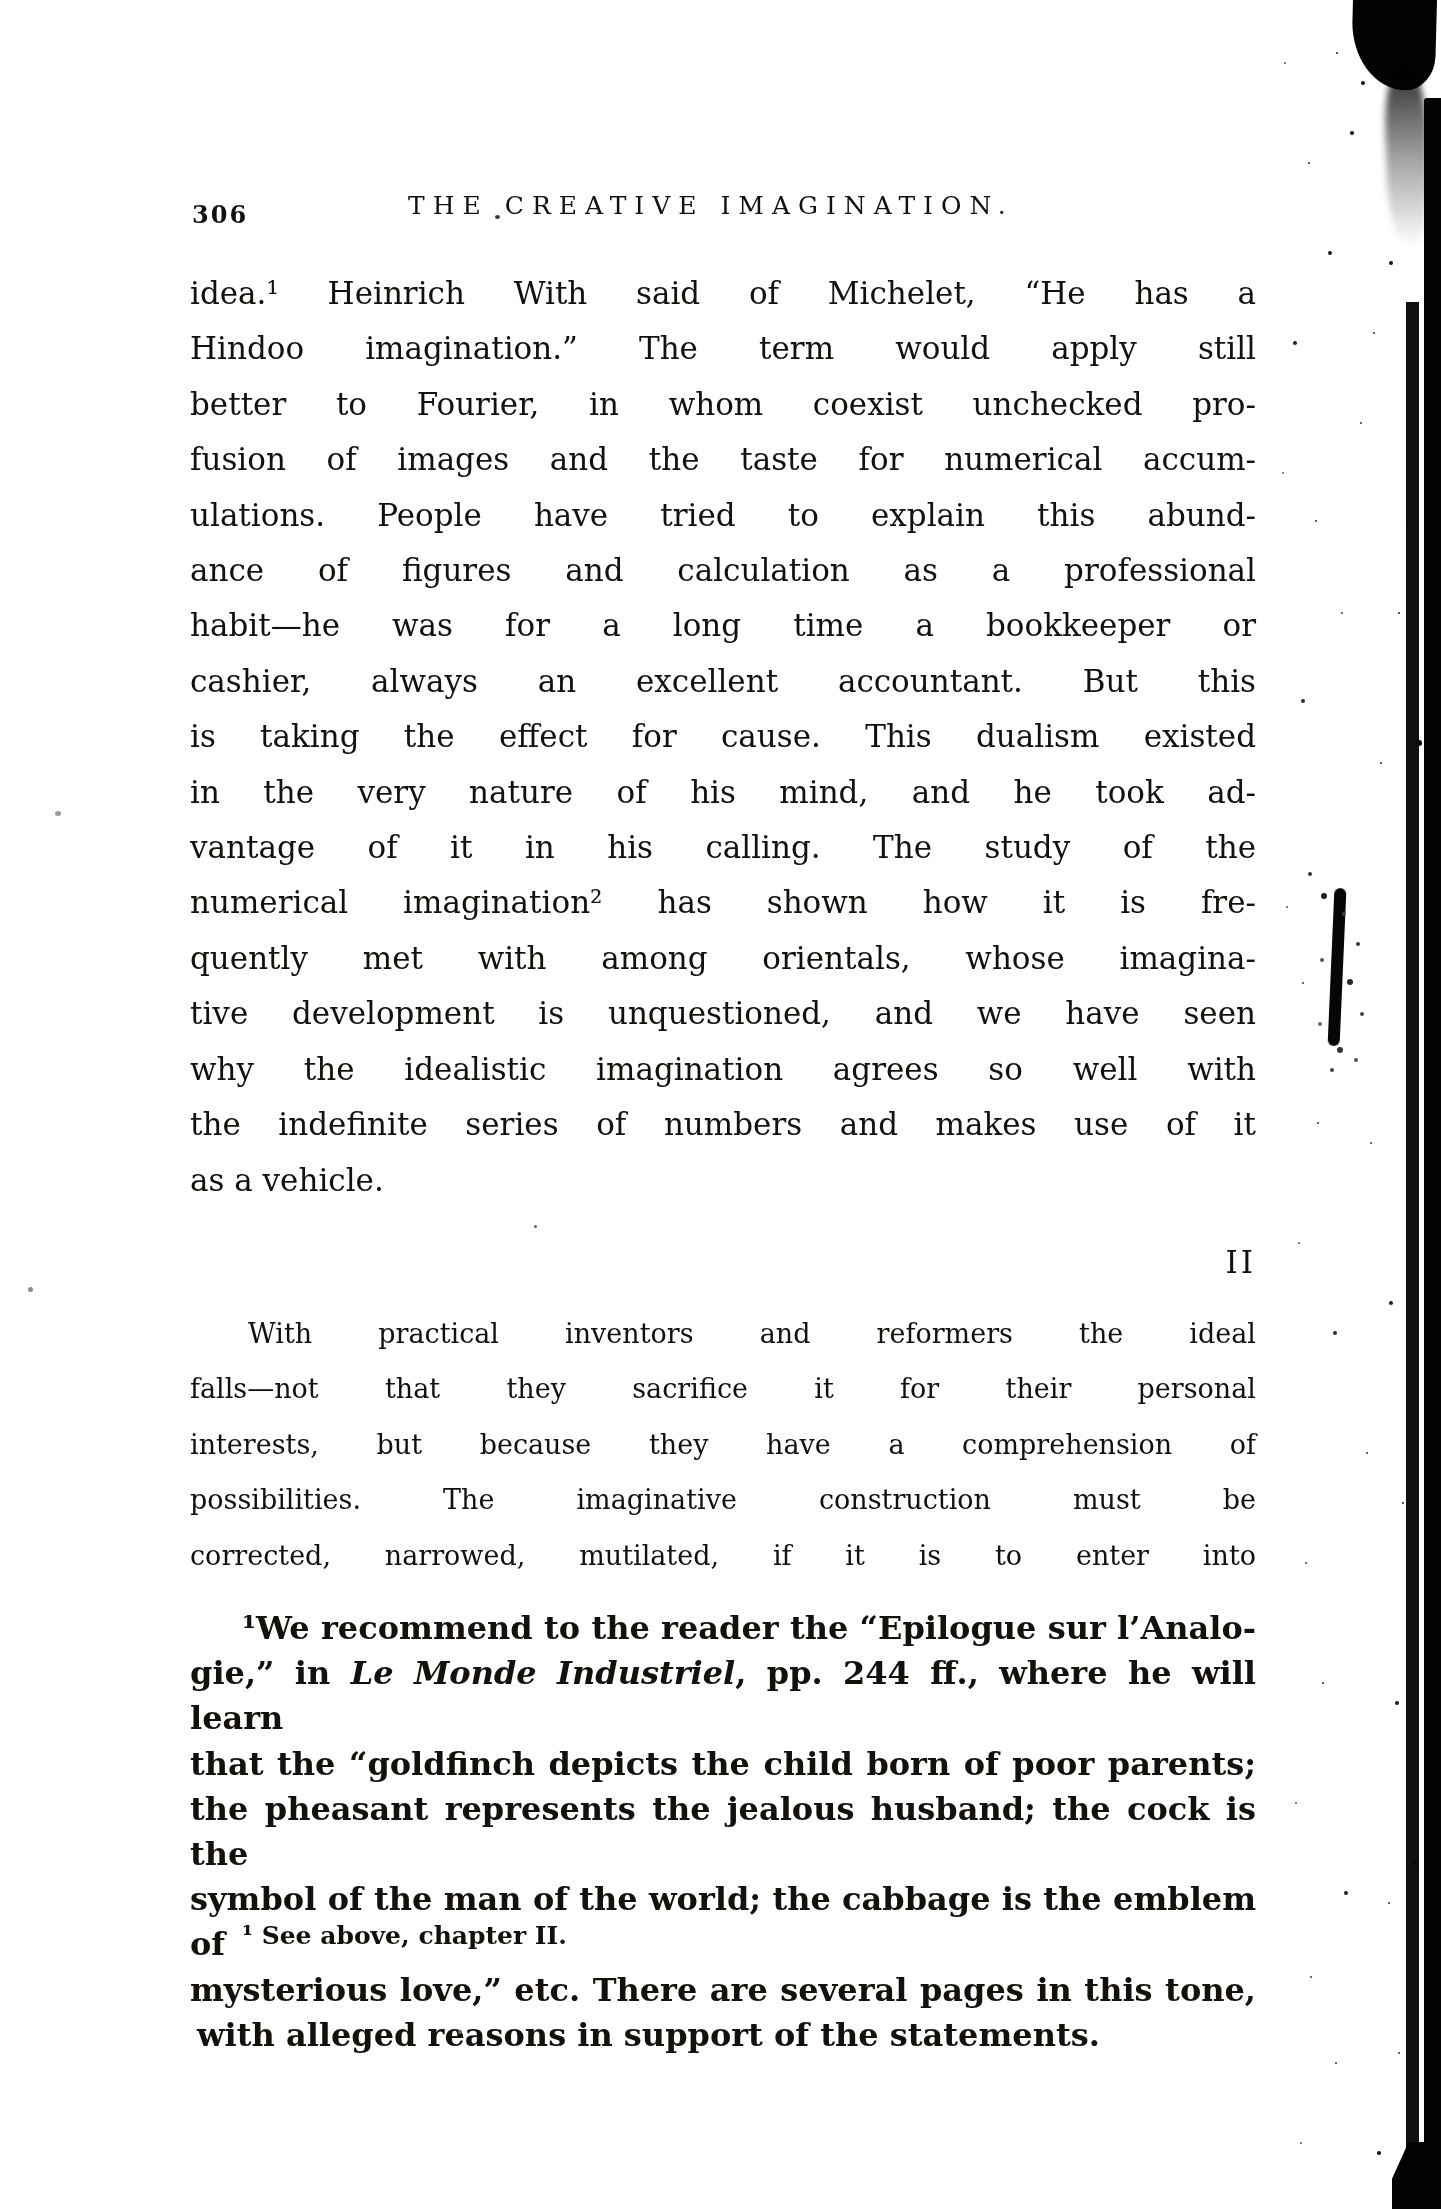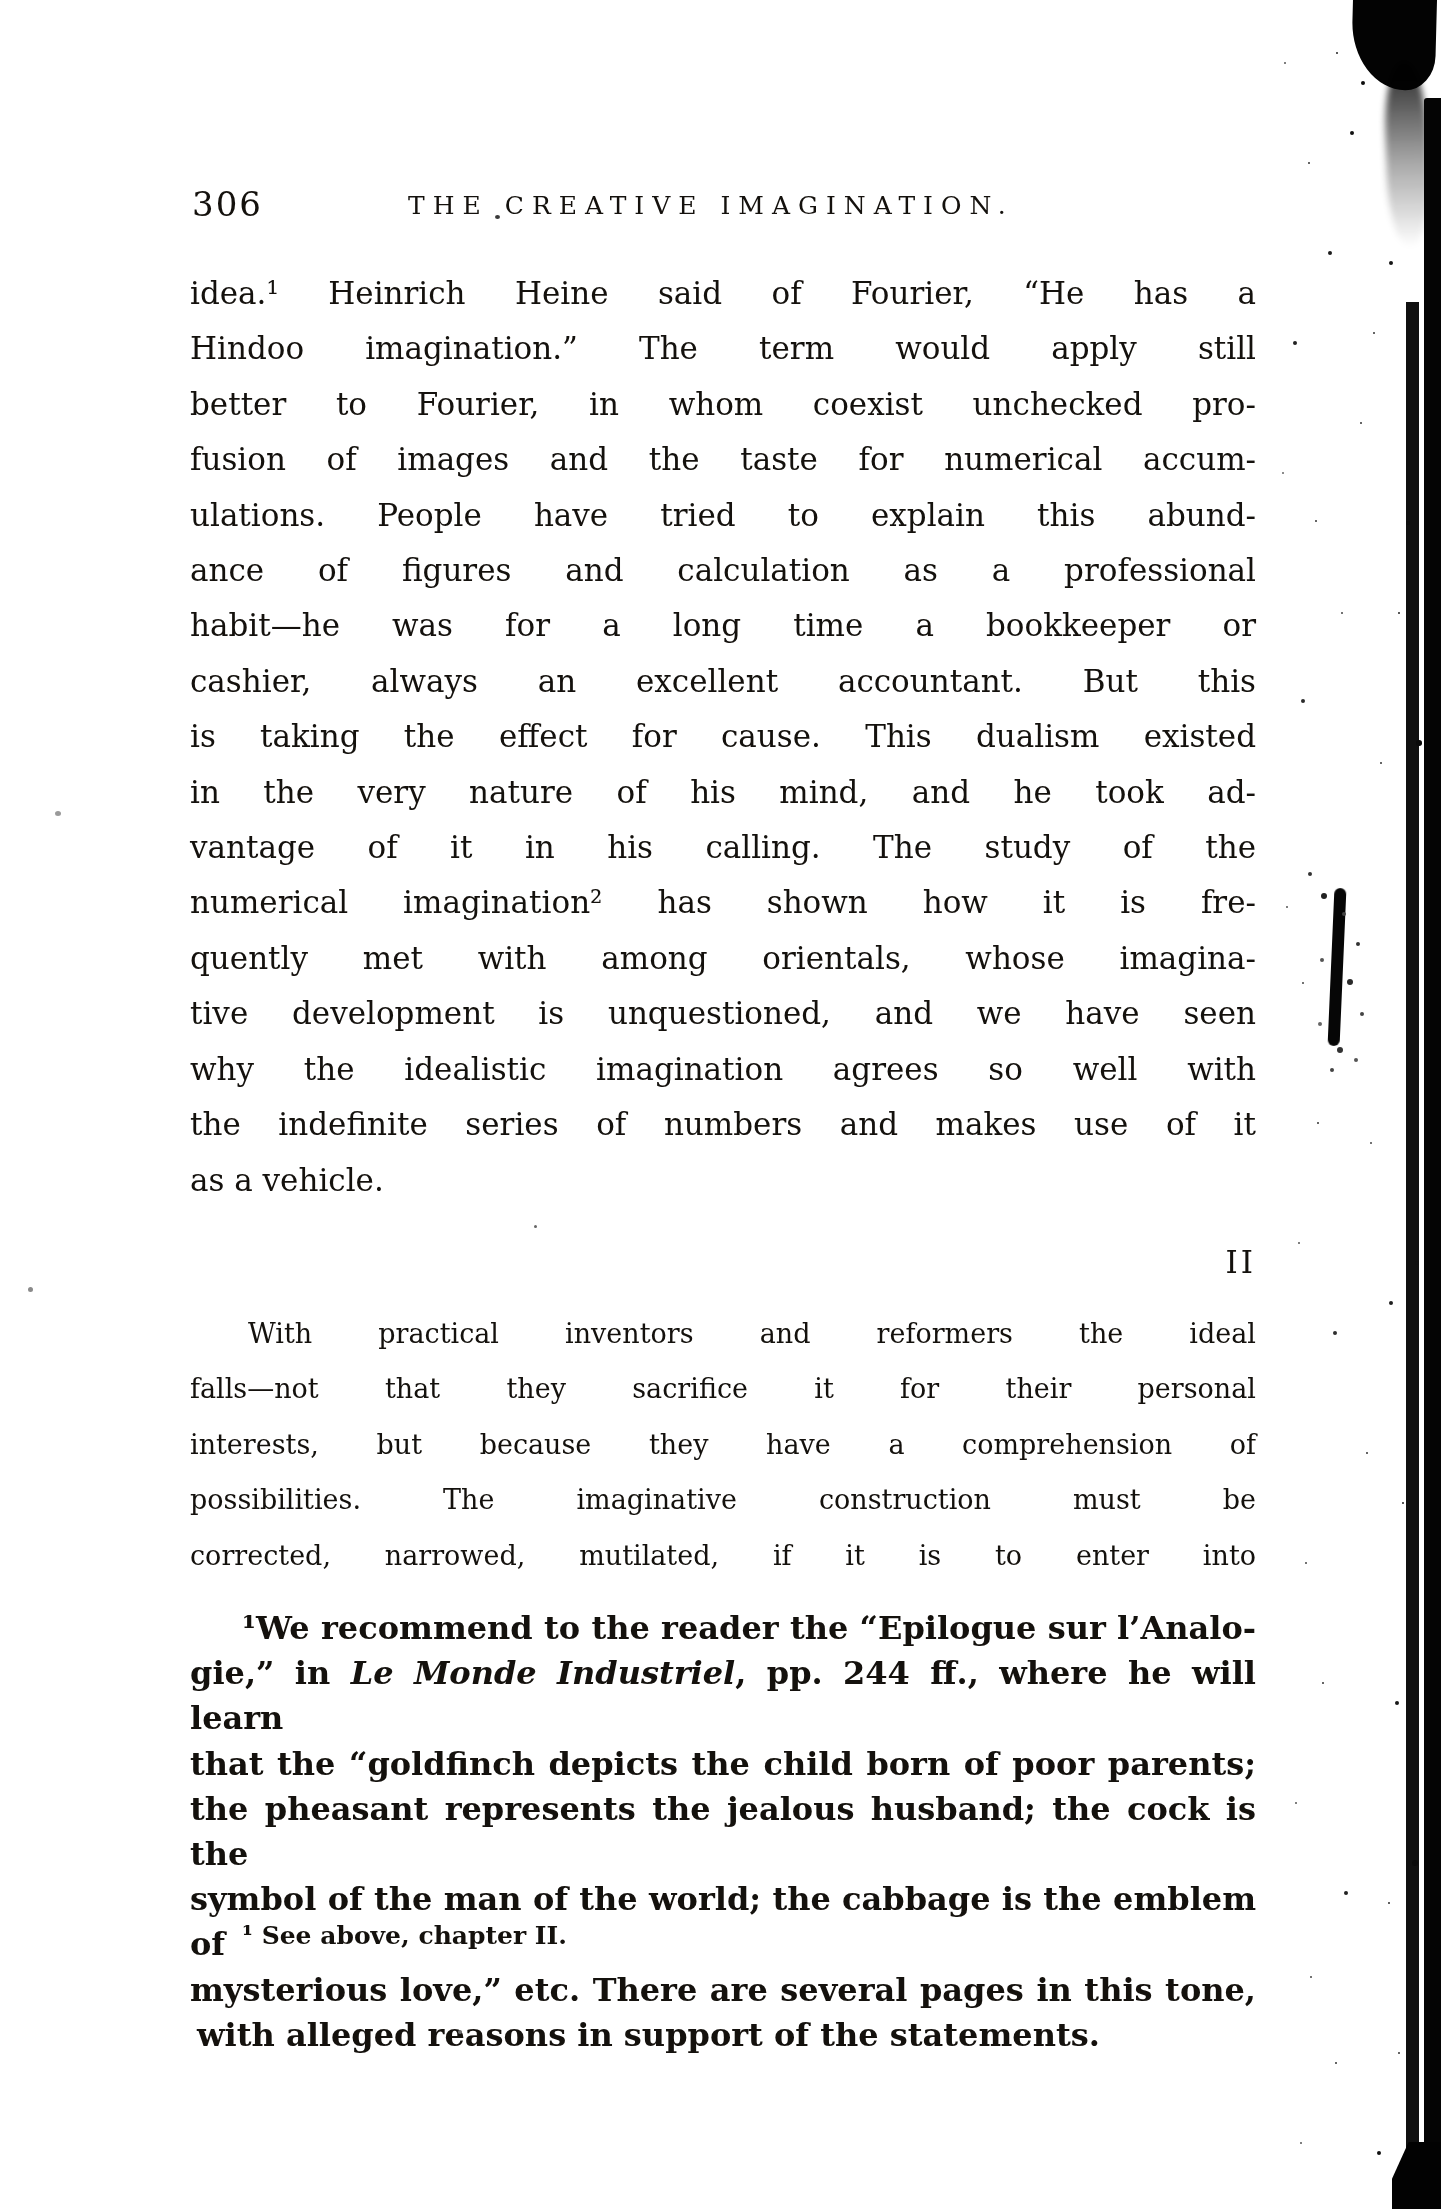--- a/index.html
+++ b/index.html
@@ -6,21 +6,21 @@
   body{
     width:1441px;height:2209px;position:relative;overflow:hidden;
     background:#ffffff;color:#14110d;
     font-family:"DejaVu Serif","Liberation Serif",serif;
   }
   .abs{position:absolute;}
   .col{position:absolute;left:190px;width:1066px;}
   .text-line{text-align:justify;text-align-last:justify;}
   
   #header{top:184px;height:46px;}
-  #pagenum{position:absolute;left:2px;top:0;font-size:34px;letter-spacing:2px;}
+  #pagenum{position:absolute;left:2px;top:16px;font-size:24px;letter-spacing:2px;font-weight:bold;}
   #htitle{position:absolute;left:50%;top:7px;transform:translateX(-52%);
           font-size:25px;letter-spacing:8px;white-space:nowrap;}
   
   #p1{top:266px;font-size:31px;line-height:55.4px;}
   #p1 .text-line:last-child{text-align-last:left;}
   #sec{top:1244px;text-align:right;font-size:31px;letter-spacing:3px;}
   #p2{top:1306px;font-size:27px;line-height:55.4px;}
   #p2 .text-line:first-child{text-indent:58px;}
   
   #fn1{top:1606px;font-size:32px;line-height:45.2px;font-weight:bold;}
@@ -71,21 +71,21 @@
 </style>
 </head>
 <body>
 
 <div id="header" class="col">
   <span id="pagenum">306</span>
   <span id="htitle">THE CREATIVE IMAGINATION.</span>
 </div>
 
 <div id="p1" class="col">
-    <div class="text-line">idea.¹ Heinrich Heine said of Fourier, “He has a</div>
+    <div class="text-line">idea.¹ Heinrich With said of Michelet, “He has a</div>
     <div class="text-line">Hindoo imagination.” The term would apply still</div>
     <div class="text-line">better to Fourier, in whom coexist unchecked pro-</div>
     <div class="text-line">fusion of images and the taste for numerical accum-</div>
     <div class="text-line">ulations. People have tried to explain this abund-</div>
     <div class="text-line">ance of figures and calculation as a professional</div>
     <div class="text-line">habit—he was for a long time a bookkeeper or</div>
     <div class="text-line">cashier, always an excellent accountant. But this</div>
     <div class="text-line">is taking the effect for cause. This dualism existed</div>
     <div class="text-line">in the very nature of his mind, and he took ad-</div>
     <div class="text-line">vantage of it in his calling. The study of the</div>

